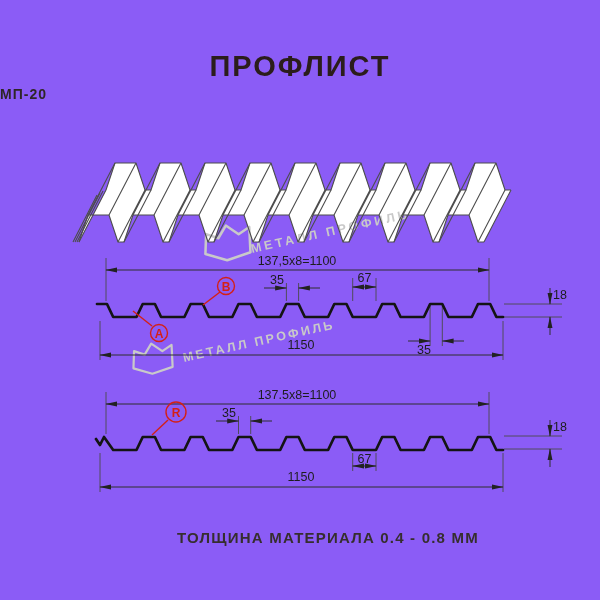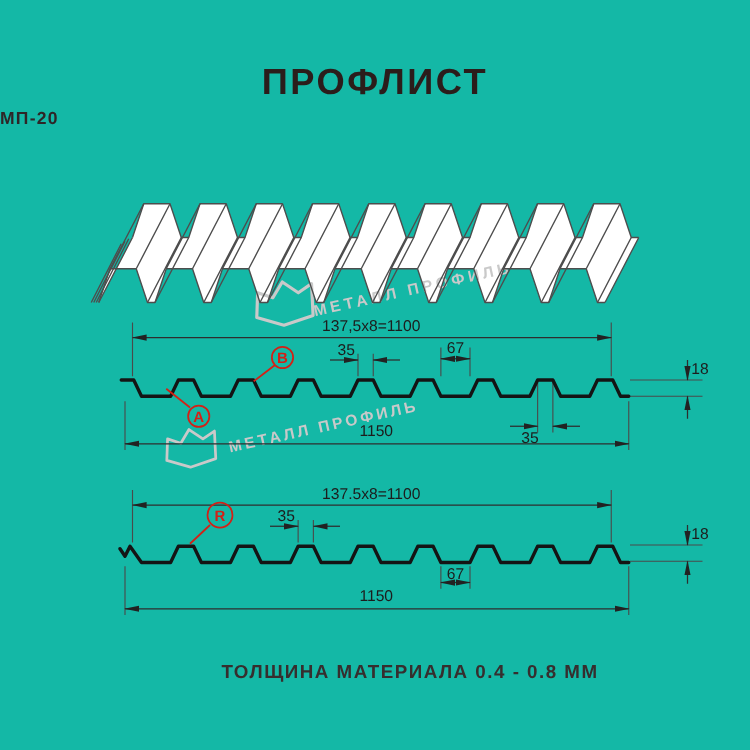--- a/index.html
+++ b/index.html
@@ -1,17 +1,17 @@
 <!DOCTYPE html>
 <html><head>
 <meta charset="utf-8">
 <style>
   html,body{margin:0;padding:0;background:#ffffff;}
   .canvas{
-    position:relative;width:600px;height:600px;background:#14b8a6;overflow:hidden;
+    position:relative;width:600px;height:600px;background:#8b5cf6;overflow:hidden;
     font-family:"Liberation Sans","DejaVu Sans",sans-serif;
   }
   .title{
     position:absolute;top:50px;left:0;width:100%;text-align:center;
     font-size:29px;font-weight:700;letter-spacing:2px;color:#2b1d1b;
   }
   .subtitle{
     position:absolute;top:86px;left:0;width:100%;text-align:left;
     font-size:14px;font-weight:700;letter-spacing:1px;color:#2e2627;
   }

